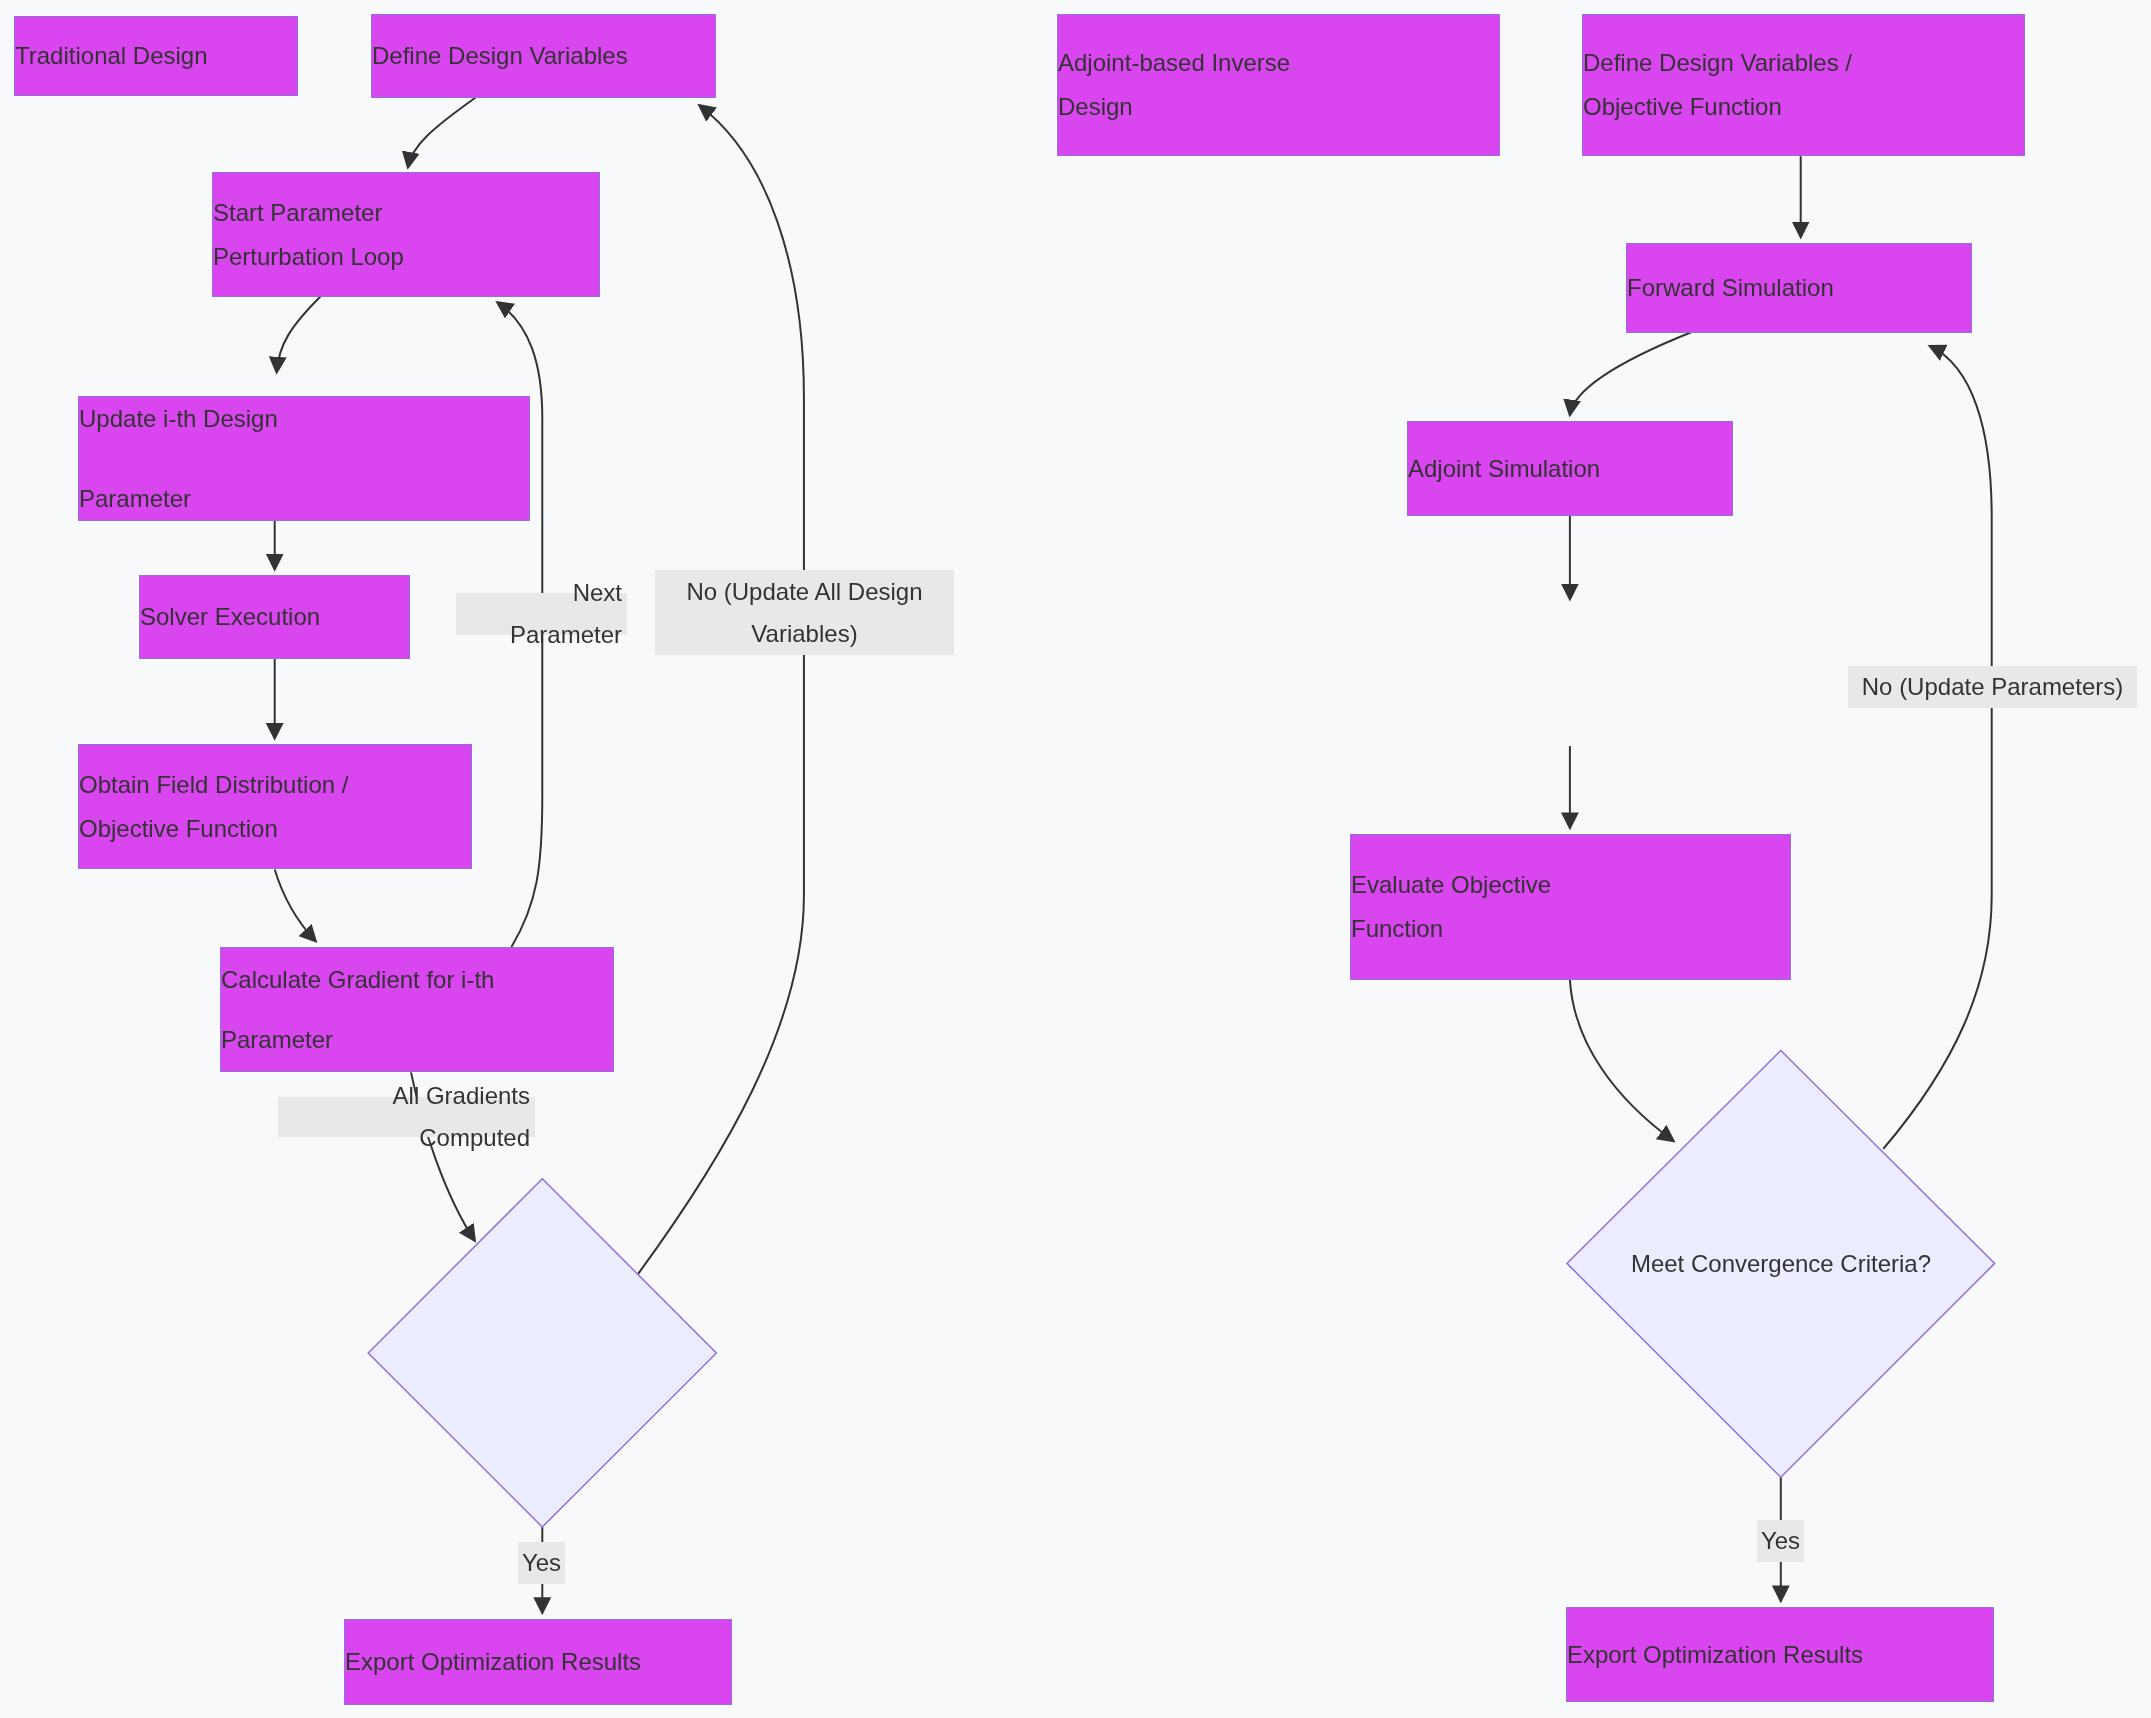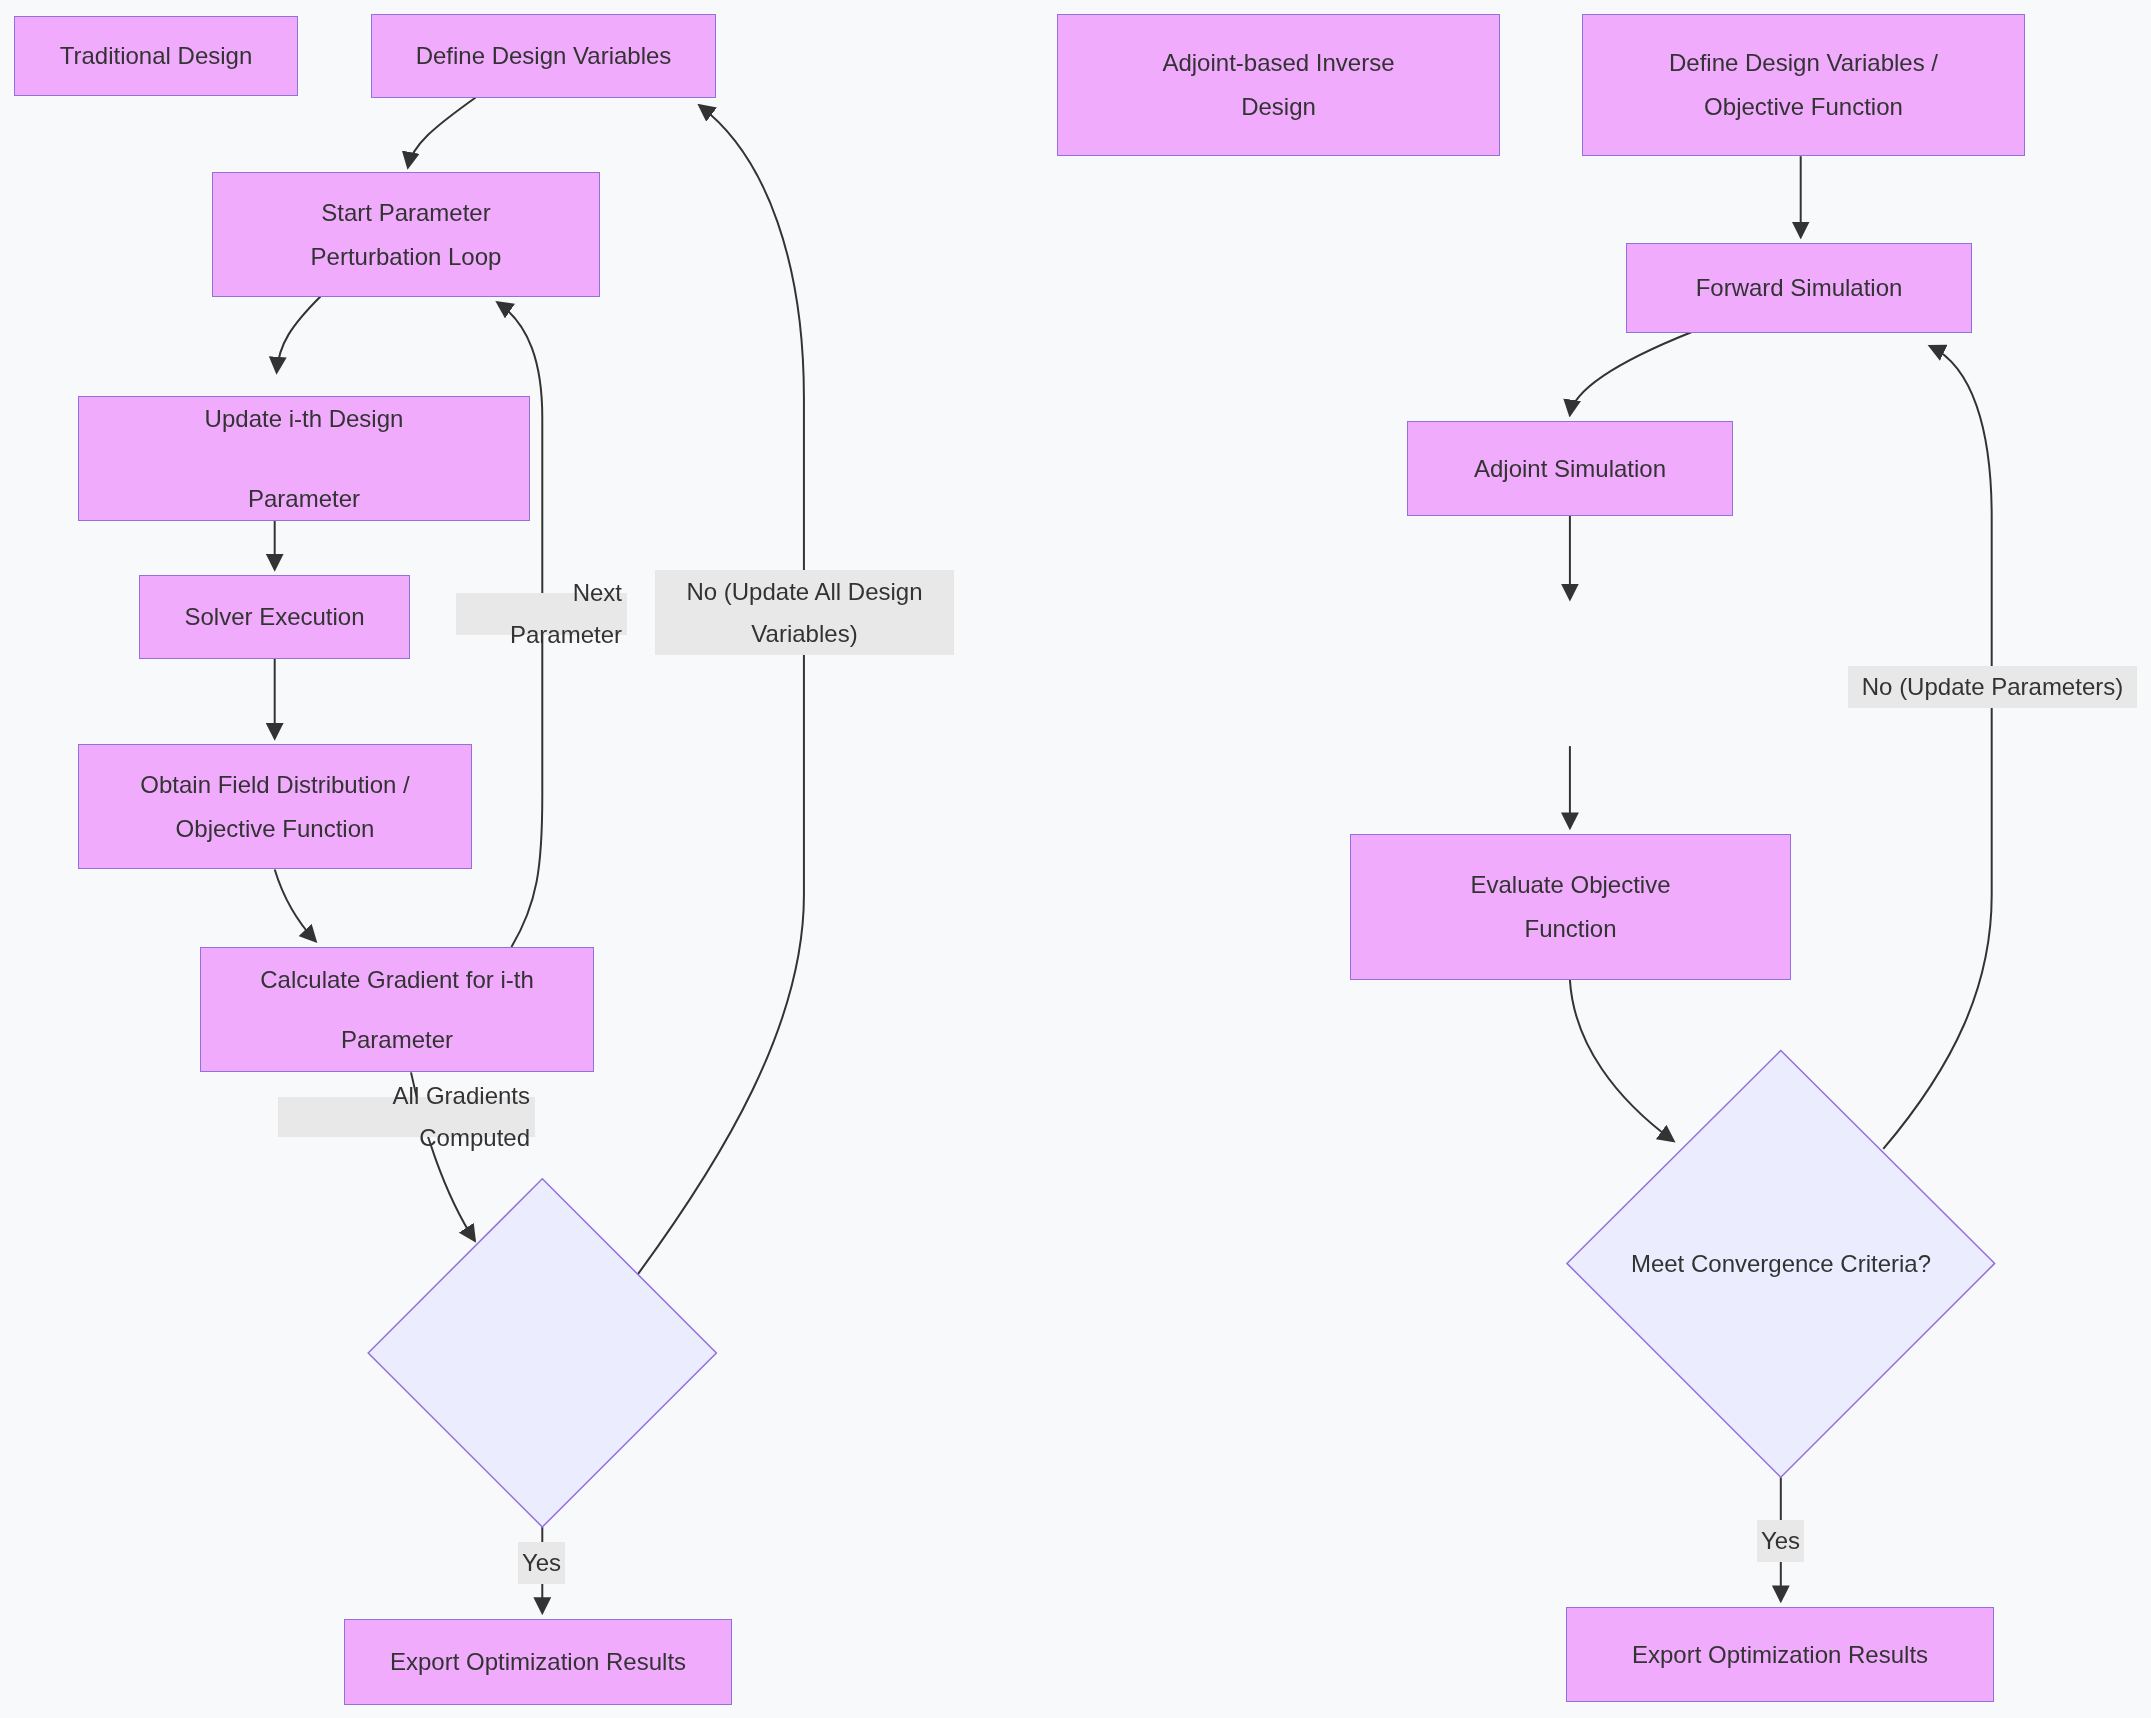--- a/index.html
+++ b/index.html
@@ -7,23 +7,23 @@
     width:2151px;height:1718px;
     background:#f8f9fb;
     font-family:"Liberation Sans","DejaVu Sans",sans-serif;
     position:relative;overflow:hidden;
     color:#333333;
   }
   #canvas{position:relative;width:2151px;height:1718px;}
   svg.edges{position:absolute;left:0;top:0;z-index:1;}
   .node{
     position:absolute;z-index:2;
-    background:#f0abfc;
+    background:#d946ef;
     border:1.5px solid #9370DB;
-    display:flex;flex-direction:column;align-items:center;justify-content:center;
+    display:flex;flex-direction:column;align-items:flex-start;justify-content:center;
     text-align:center;
     font-size:24px;line-height:44px;color:#333333;
     box-sizing:border-box;
   }
   .dtext{
     position:absolute;z-index:2;
     display:flex;align-items:center;justify-content:center;
     text-align:center;font-size:24px;color:#333333;
   }
   .elabel{
@@ -88,21 +88,21 @@
 
   <div class="node" style="left:139px;top:575px;width:271px;height:84px;">
     <span>Solver Execution</span>
   </div>
 
   <div class="node" style="left:78px;top:744px;width:394px;height:125px;">
     <span>Obtain Field Distribution /</span>
     <span>Objective Function</span>
   </div>
 
-  <div class="node" style="left:200px;top:947px;width:394px;height:125px;gap:16px;">
+  <div class="node" style="left:220px;top:947px;width:394px;height:125px;gap:16px;">
     <span>Calculate Gradient for i-th</span>
     <span>Parameter</span>
   </div>
 
 
   <div class="node" style="left:344px;top:1619px;width:388px;height:86px;">
     <span>Export Optimization Results</span>
   </div>
 
   <div class="elabel" style="left:456px;top:593px;width:171px;height:42px;">

